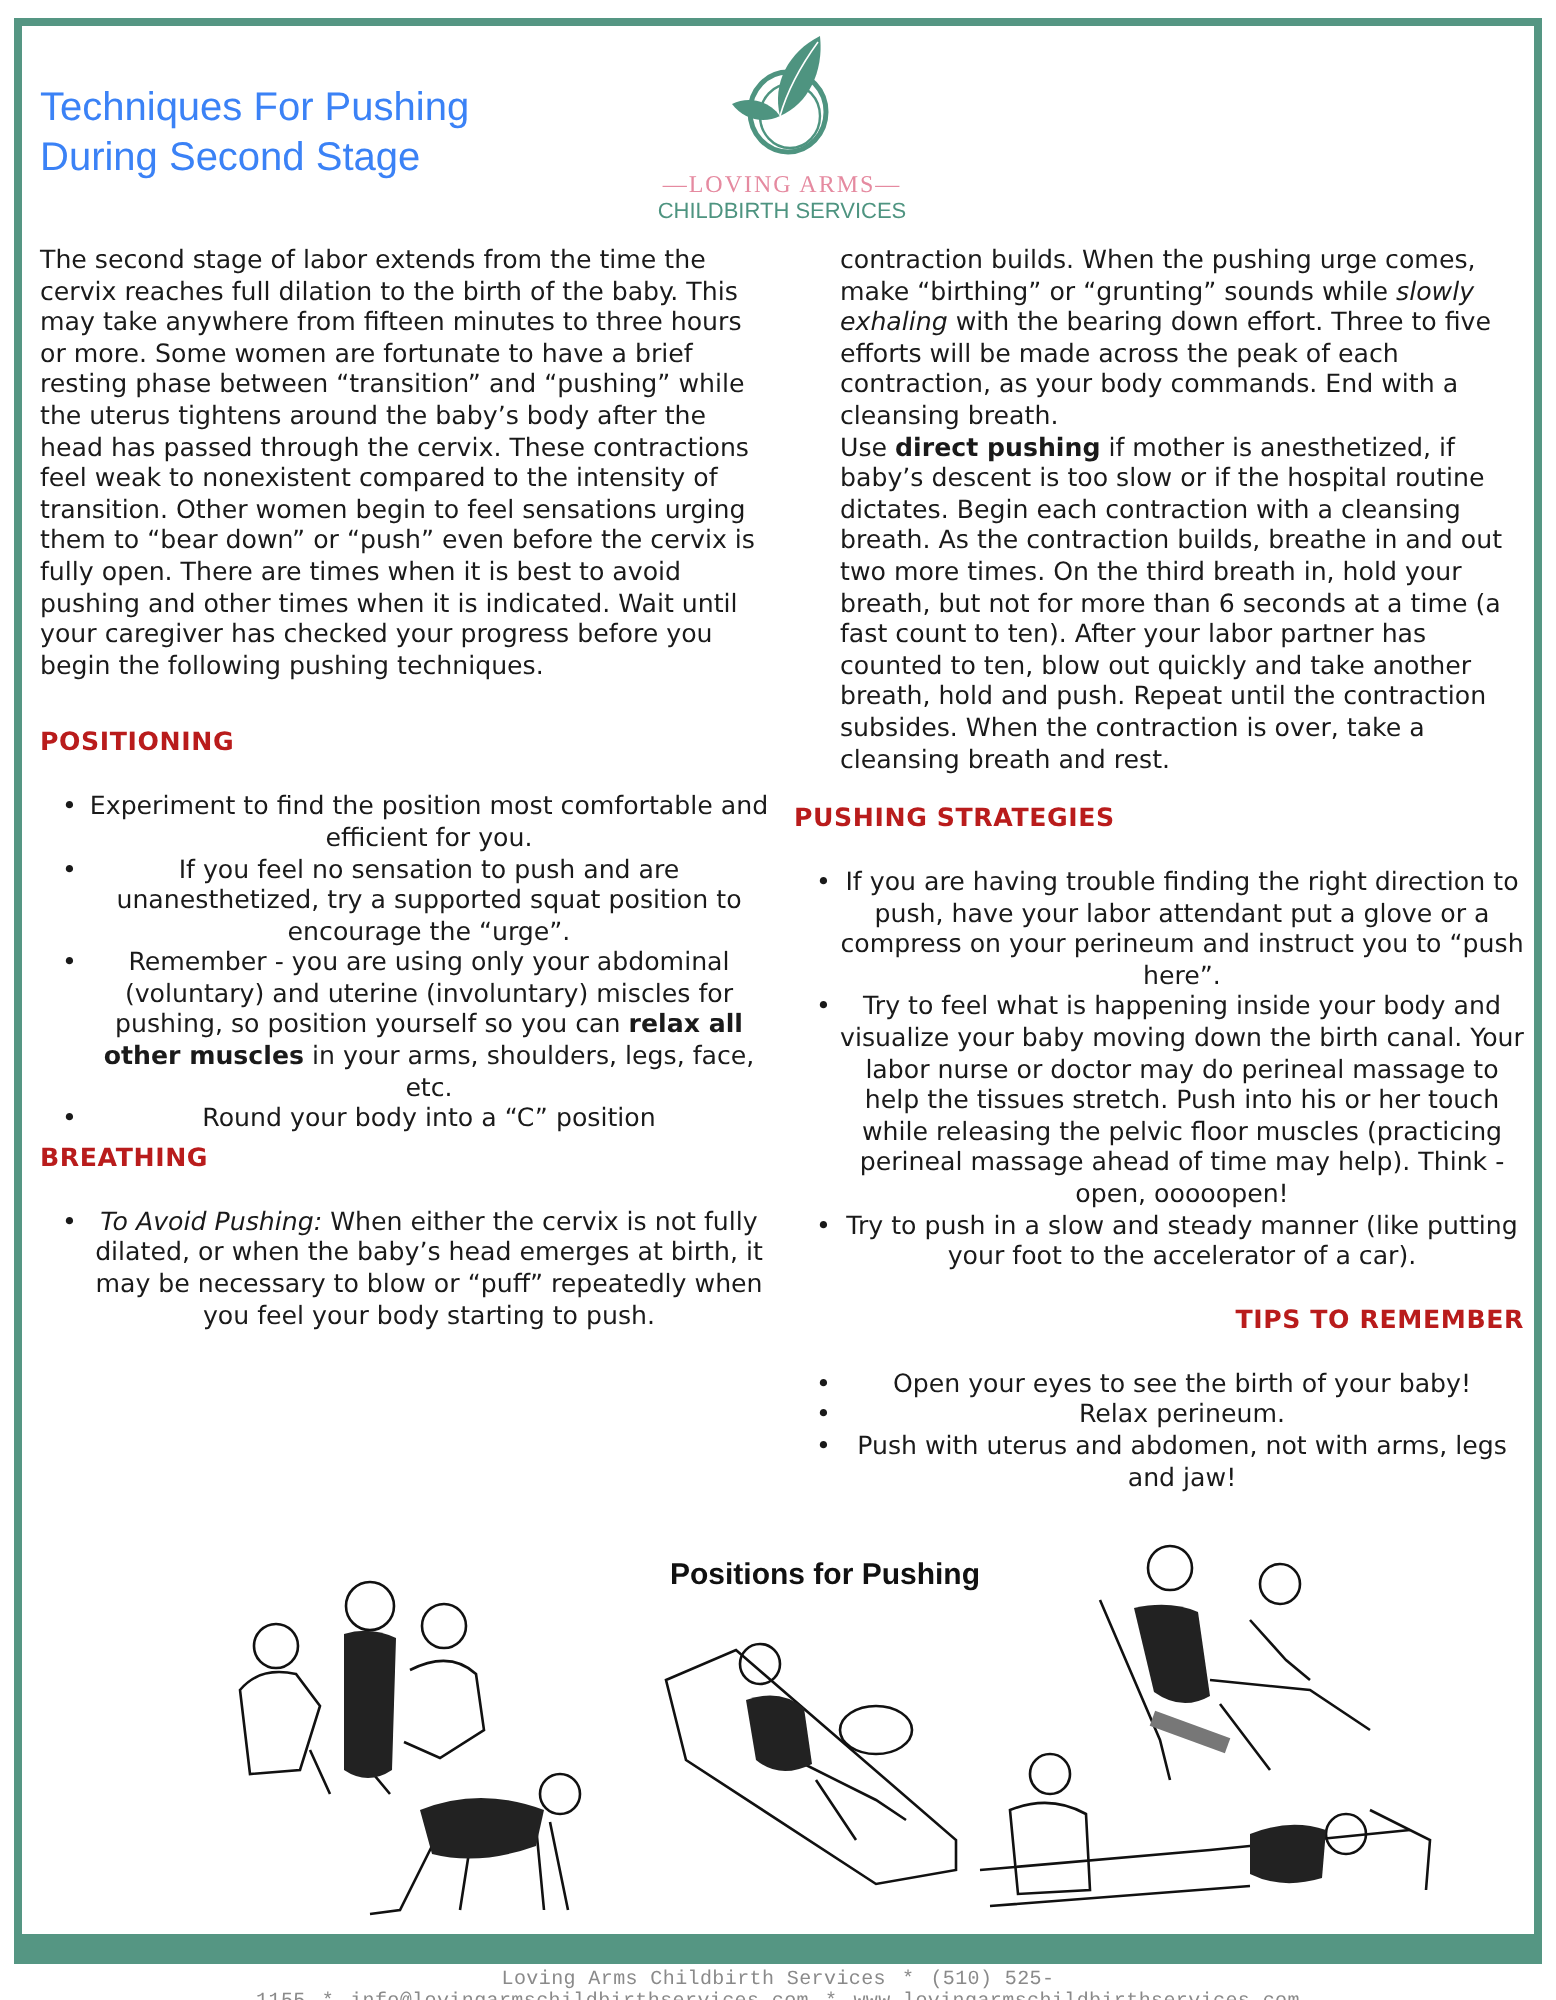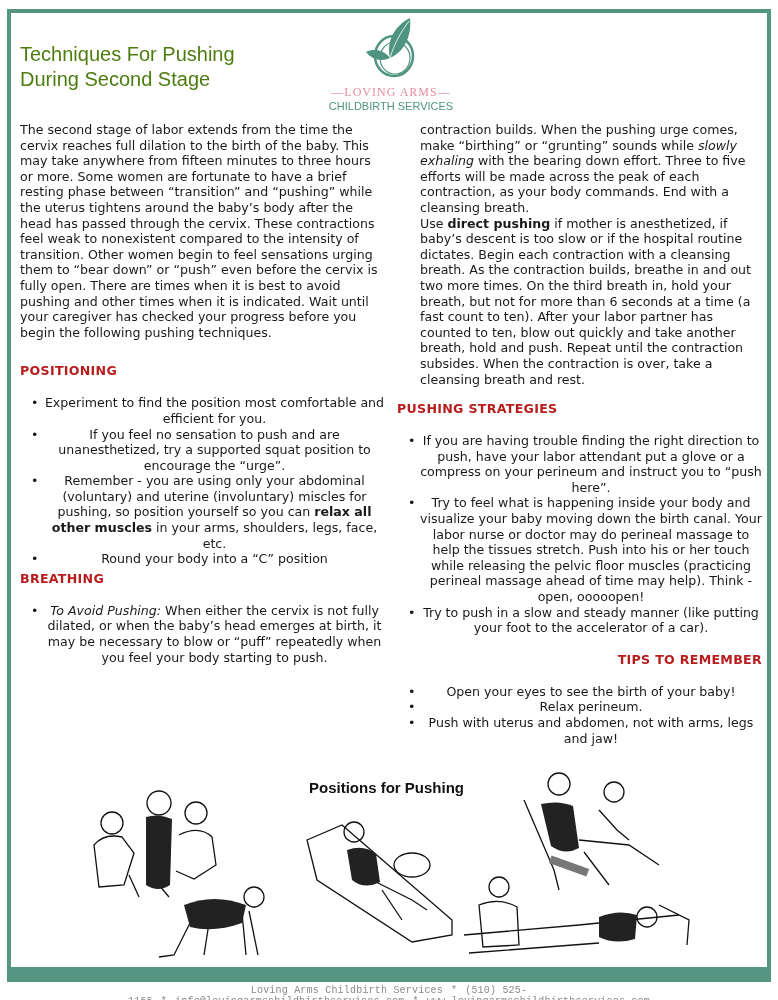--- a/index.html
+++ b/index.html
@@ -1,34 +1,34 @@
 <!DOCTYPE html>
 <html><head>
 <meta charset="utf-8">
 <style>
   html, body { margin: 0; padding: 0; background: #ffffff; }
   body { width: 778px; height: 1000px; position: relative; overflow: hidden; font-family: "DejaVu Sans", sans-serif; color: #1a1a1a; }
   .frame { position: absolute; left: 7px; top: 9px; width: 756px; height: 954px; border-left: 4px solid #559683; border-top: 4px solid #559683; border-right: 4px solid #559683; border-bottom: 15px solid #559683; }
-  .title { position: absolute; left: 20px; top: 42px; font-family: "Liberation Sans", sans-serif; font-size: 20px; line-height: 25px; color: #4d7c0f; font-weight: normal; }
+  .title { position: absolute; left: 20px; top: 42px; font-family: "Liberation Sans", sans-serif; font-size: 20px; line-height: 25px; color: #3b82f6; font-weight: normal; }
   .logo { position: absolute; left: 321px; top: 14px; width: 140px; height: 104px; text-align: center; }
   .logo svg { display: block; margin: 0 auto; }
   .logo .brand1 { font-family: "Liberation Serif", serif; font-size: 12px; color: #e58aa0; letter-spacing: 1px; margin-top: 2px; line-height: 13px; }
   .logo .brand2 { font-family: "Liberation Sans", sans-serif; font-size: 11px; color: #4e9480; line-height: 14px; }
   .col { position: absolute; font-size: 12.6px; line-height: 15.6px; }
   .col.left { left: 20px; top: 122px; width: 366px; }
   .col.right { left: 397px; top: 122px; width: 365px; }
   .col p { margin: 0; }
   .indent { padding-left: 23px; }
   h2 { font-size: 12.6px; line-height: 15px; margin: 0; color: #b91c1c; font-weight: bold; letter-spacing: 0.3px; }
   ul { margin: 0; padding: 0; list-style: none; }
   ul li { position: relative; padding-left: 23px; text-align: center; }
   ul li::before { content: "•"; position: absolute; left: 11px; top: 0; }
   .bold { font-weight: bold; }
   .ital { font-style: italic; }
-  .figures { position: absolute; left: 74px; top: 765px; width: 620px; height: 196px; }
+  .figures { position: absolute; left: 100px; top: 765px; width: 620px; height: 196px; }
   .fig-title { position: absolute; left: 235px; top: 14px; font-family: "Liberation Sans", sans-serif; font-weight: bold; font-size: 15px; color: #111; }
   .footer { position: absolute; left: 0; top: 985px; width: 778px; text-align: center; font-family: Liberation Mono, monospace; font-size: 10px; color: #8a8a8a; letter-spacing: 0.2px; }
   .footer .sep { margin: 0 8px; }
 </style>
 </head>
 <body>
 
 <div class="frame"></div>
 
 <div class="title">

